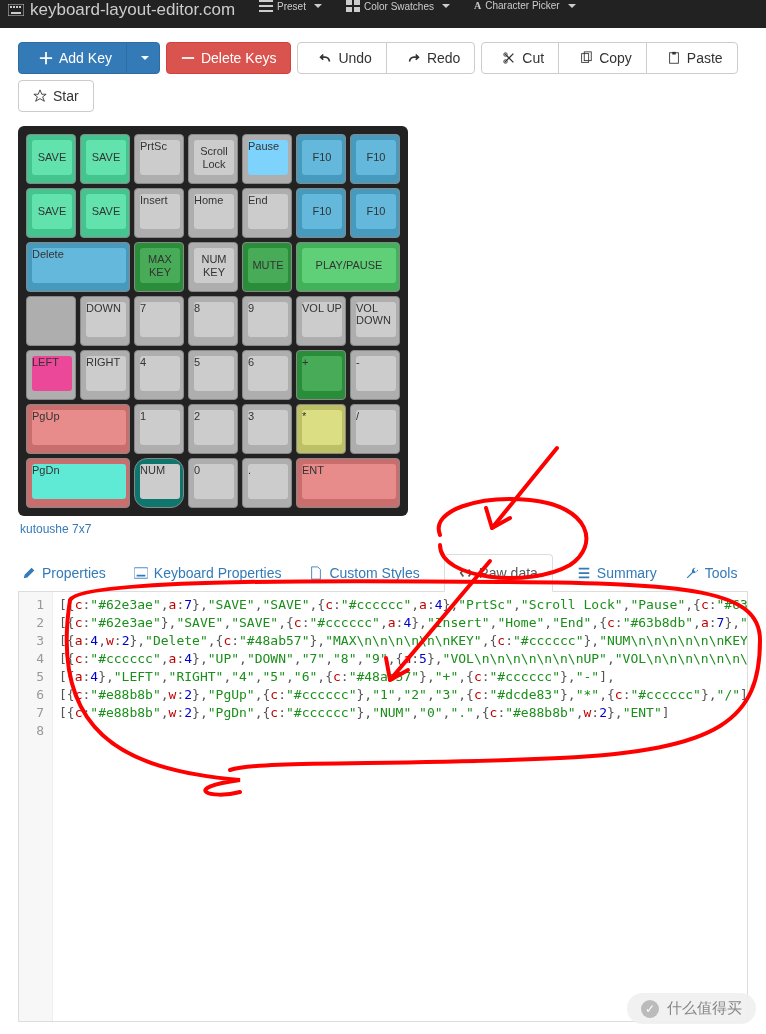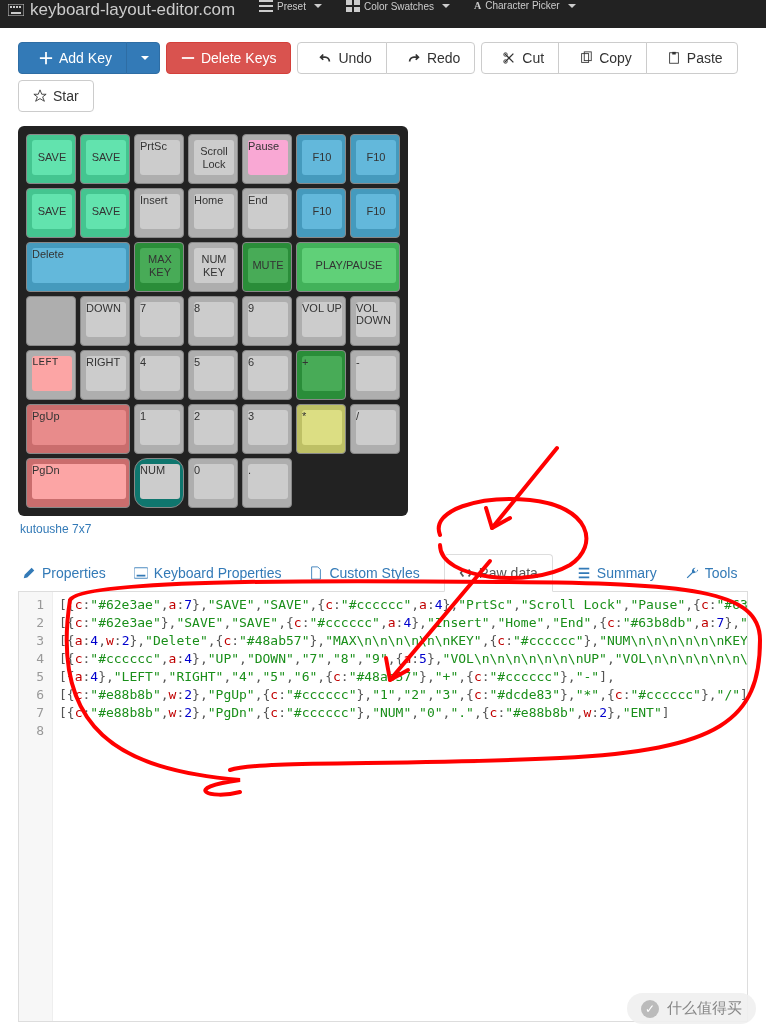--- a/index.html
+++ b/index.html
@@ -173,21 +173,21 @@
           <div class="keytop tl" style="background: rgb(204, 204, 204);">
             <span>PrtSc</span>
           </div>
         </div>
         <div class="key" style="width: 50px; height: 50px; background: rgb(174, 174, 174);">
           <div class="keytop center" style="background: rgb(204, 204, 204);">
             <span>Scroll Lock</span>
           </div>
         </div>
         <div class="key" style="width: 50px; height: 50px; background: rgb(174, 174, 174);">
-          <div class="keytop tl" style="background: #f9a8d4;">
+          <div class="keytop tl" style="background: #7dd3fc;">
             <span>Pause</span>
           </div>
         </div>
         <div class="key" style="width: 50px; height: 50px; background: rgb(69, 154, 189);">
           <div class="keytop center" style="background: rgb(99, 184, 219);">
             <span>F10</span>
           </div>
         </div>
         <div class="key" style="width: 50px; height: 50px; background: rgb(69, 154, 189);">
           <div class="keytop center" style="background: rgb(99, 184, 219);">
@@ -287,21 +287,21 @@
             <span>VOL UP</span>
           </div>
         </div>
         <div class="key" style="width: 50px; height: 50px; background: rgb(174, 174, 174);">
           <div class="keytop tl" style="background: rgb(204, 204, 204);">
             <span>VOL DOWN</span>
           </div>
         </div>
       </div><div class="krow">
         <div class="key" style="width: 50px; height: 50px; background: rgb(174, 174, 174);">
-          <div class="keytop tl" style="background: #fca5a5; font-family: Liberation Mono, monospace;">
+          <div class="keytop tl" style="background: #ec4899;">
             <span>LEFT</span>
           </div>
         </div>
         <div class="key" style="width: 50px; height: 50px; background: rgb(174, 174, 174);">
           <div class="keytop tl" style="background: rgb(204, 204, 204);">
             <span>RIGHT</span>
           </div>
         </div>
         <div class="key" style="width: 50px; height: 50px; background: rgb(174, 174, 174);">
           <div class="keytop tl" style="background: rgb(204, 204, 204);">
@@ -354,37 +354,42 @@
             <span>*</span>
           </div>
         </div>
         <div class="key" style="width: 50px; height: 50px; background: rgb(174, 174, 174);">
           <div class="keytop tl" style="background: rgb(204, 204, 204);">
             <span>/</span>
           </div>
         </div>
       </div><div class="krow">
         <div class="key" style="width: 104px; height: 50px; background: rgb(202, 109, 109);">
-          <div class="keytop tl" style="background: #fca5a5;">
+          <div class="keytop tl" style="background: #5eead4;">
             <span>PgDn</span>
           </div>
         </div>
         <div class="key" style="width: 50px; height: 50px; background: #0f766e; border-radius: 13px;">
           <div class="keytop tl" style="background: rgb(204, 204, 204);">
             <span>NUM</span>
           </div>
         </div>
         <div class="key" style="width: 50px; height: 50px; background: rgb(174, 174, 174);">
           <div class="keytop tl" style="background: rgb(204, 204, 204);">
             <span>0</span>
           </div>
         </div>
         <div class="key" style="width: 50px; height: 50px; background: rgb(174, 174, 174);">
           <div class="keytop tl" style="background: rgb(204, 204, 204);">
             <span>.</span>
+          </div>
+        </div>
+        <div class="key" style="width: 104px; height: 50px; background: rgb(202, 109, 109);">
+          <div class="keytop tl" style="background: rgb(232, 139, 139);">
+            <span>ENT</span>
           </div>
         </div>
       </div></div>
   <div class="kbd-title">kutoushe 7x7</div>
 </div>
 
 <div class="tabs">
   <div class="tab">
     <svg viewBox="0 0 16 16">
         <path fill="#337ab7" d="M2 14l1-4 8-8 3 3-8 8-4 1z"></path>

